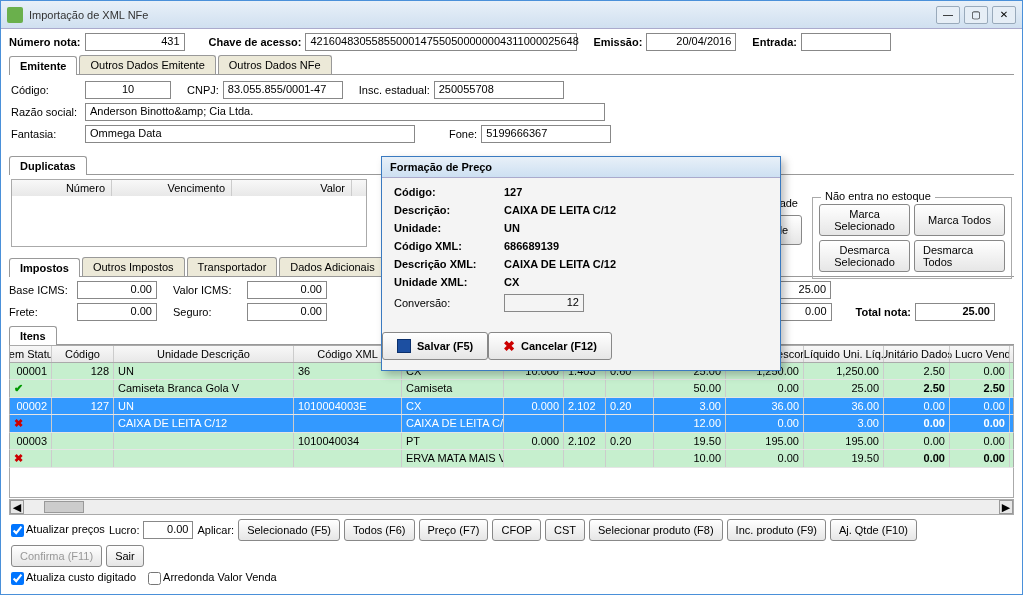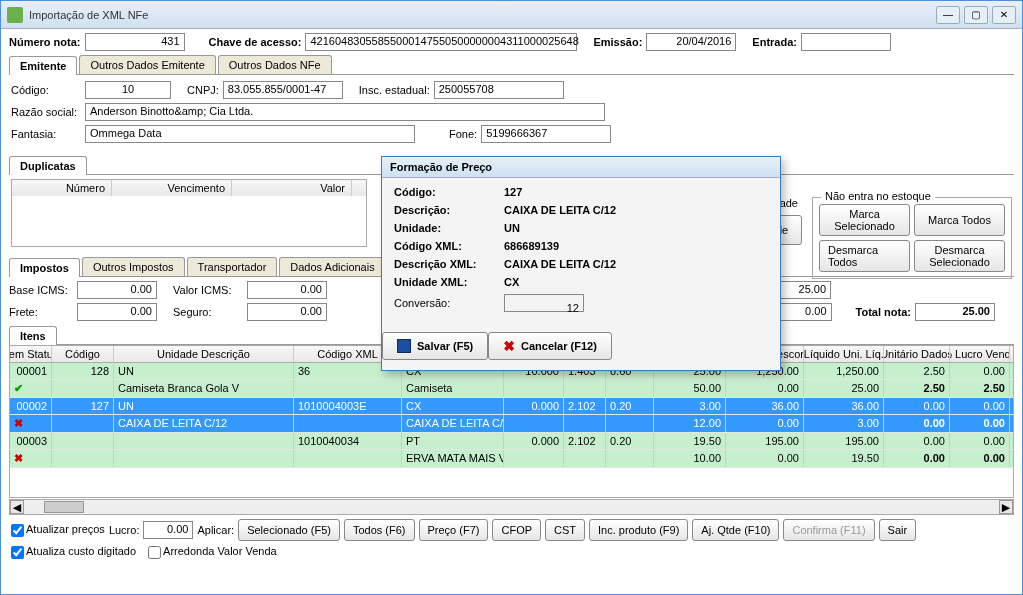--- a/index.html
+++ b/index.html
@@ -35,21 +35,21 @@
 .scroll-h .arrow { width:14px; height:14px; border:1px solid #999; background:#e8e8e8; display:flex; align-items:center; justify-content:center;}
 .bottombar { padding: 4px 2px; display: flex; align-items: center; gap: 4px; flex-wrap: wrap; }
 input[type=checkbox] { margin: 0 2px 0 0; vertical-align: middle; }
 
 .dialog { position: absolute; left: 380px; top: 155px; width: 400px; background: #f4f4f4; border: 1px solid #3a7ac0; box-shadow: 4px 4px 8px rgba(0,0,0,.25); z-index: 10; }
 .dialog .dtitle { background: linear-gradient(#e8f0f8,#cde0f2); padding: 4px 8px; font-weight: bold; border-bottom: 1px solid #aac; }
 .dialog .dbody { padding: 8px 12px; }
 .drow { display: flex; margin-bottom: 6px; align-items: center; }
 .drow .dlbl { width: 110px; font-weight: bold; }
 .drow .dval { font-weight: bold; }
-.drow .dfield { border:1px solid #888; height:18px; width:80px; text-align:right; padding:7px 4px; }
+.drow .dfield { border:1px solid #888; height:18px; width:80px; text-align:right; padding:1px 4px; }
 .dlg-btns { display:flex; justify-content: flex-start; padding: 6px 0 10px; }
 .dlg-btn { border:1px solid #888; background:linear-gradient(#fff,#e6e6e6); padding:5px 14px; border-radius:3px; cursor:pointer; display:flex; align-items:center; gap:6px; font-weight:bold;}
 .save-ico { width:14px; height:14px; background:#1c4fa1; display:inline-block; border:1px solid #0a2f6b;}
 .cancel-ico{ color:#c00; font-weight:bold; font-size:14px;}
 
 .w-status{width:42px}.w-cod{width:62px}.w-uni{width:180px}.w-codxml{width:108px}.w-unixml{width:102px}.w-conv{width:60px}.w-cfop{width:42px}.w-cst{width:48px}.w-unit{width:72px}.w-tot{width:78px}.w-liq{width:80px}.w-cust{width:66px}.w-lucro{width:60px}
 .dup-table{border:1px solid #aaa;}
 .dup-table .hdr{display:flex;background:linear-gradient(#f8f8f8,#e8e8e8);}
 .dup-table .hdr div{border-right:1px solid #ccc;padding:2px 6px;text-align:right;}
 .stockbox{border:1px solid #aaa; padding:6px; position:absolute; right:10px; top:168px; width:200px;}
@@ -131,22 +131,22 @@
       <div class="btn tall">Itens Grade</div>
     </div>
 
     <div class="stockbox">
       <span class="legend">Não entra no estoque</span>
       <div style="display:flex;gap:4px;margin-bottom:4px">
         <div class="btn tall" style="flex:1;text-align:center;line-height:1.1">Marca Selecionado</div>
         <div class="btn tall" style="flex:1">Marca Todos</div>
       </div>
       <div style="display:flex;gap:4px">
+        <div class="btn tall" style="flex:1;text-align:center;line-height:1.1">Desmarca Selecionado</div>
         <div class="btn tall" style="flex:1">Desmarca Todos</div>
-        <div class="btn tall" style="flex:1;text-align:center;line-height:1.1">Desmarca Selecionado</div>
       </div>
     </div>
 
     <div class="tabs" style="margin-top:6px">
       <div class="tab active">Impostos</div>
       <div class="tab">Outros Impostos</div>
       <div class="tab">Transportador</div>
       <div class="tab">Dados Adicionais</div>
     </div>
     <div class="row" style="padding-top:4px">
@@ -309,20 +309,21 @@
     <div class="bottombar">
       <label><input type="checkbox" checked="" style=""><span>Atualizar preços</span></label>
       <span>Lucro:</span>
       <div class="field" style="width:50px">0.00</div>
       <span>Aplicar:</span>
       <div class="btn">Selecionado (F5)</div>
       <div class="btn">Todos (F6)</div>
       <div class="btn">Preço (F7)</div>
       <div class="btn">CFOP</div>
       <div class="btn">CST</div>
+      <div class="btn">Selecionar produto (F8)</div>
       <div class="btn">Inc. produto (F9)</div>
       <div class="btn">Aj. Qtde (F10)</div>
       <div class="btn" style="color:#999">Confirma (F11)</div>
       <div class="btn">Sair</div>
     </div>
     <div class="bottombar" style="padding-top:0">
       <label><input type="checkbox" checked="" style=""><span>Atualiza custo digitado</span></label>
       <label style="margin-left:8px"><input type="checkbox" style=""><span>Arredonda Valor Venda</span></label>
     </div>
   </div>

